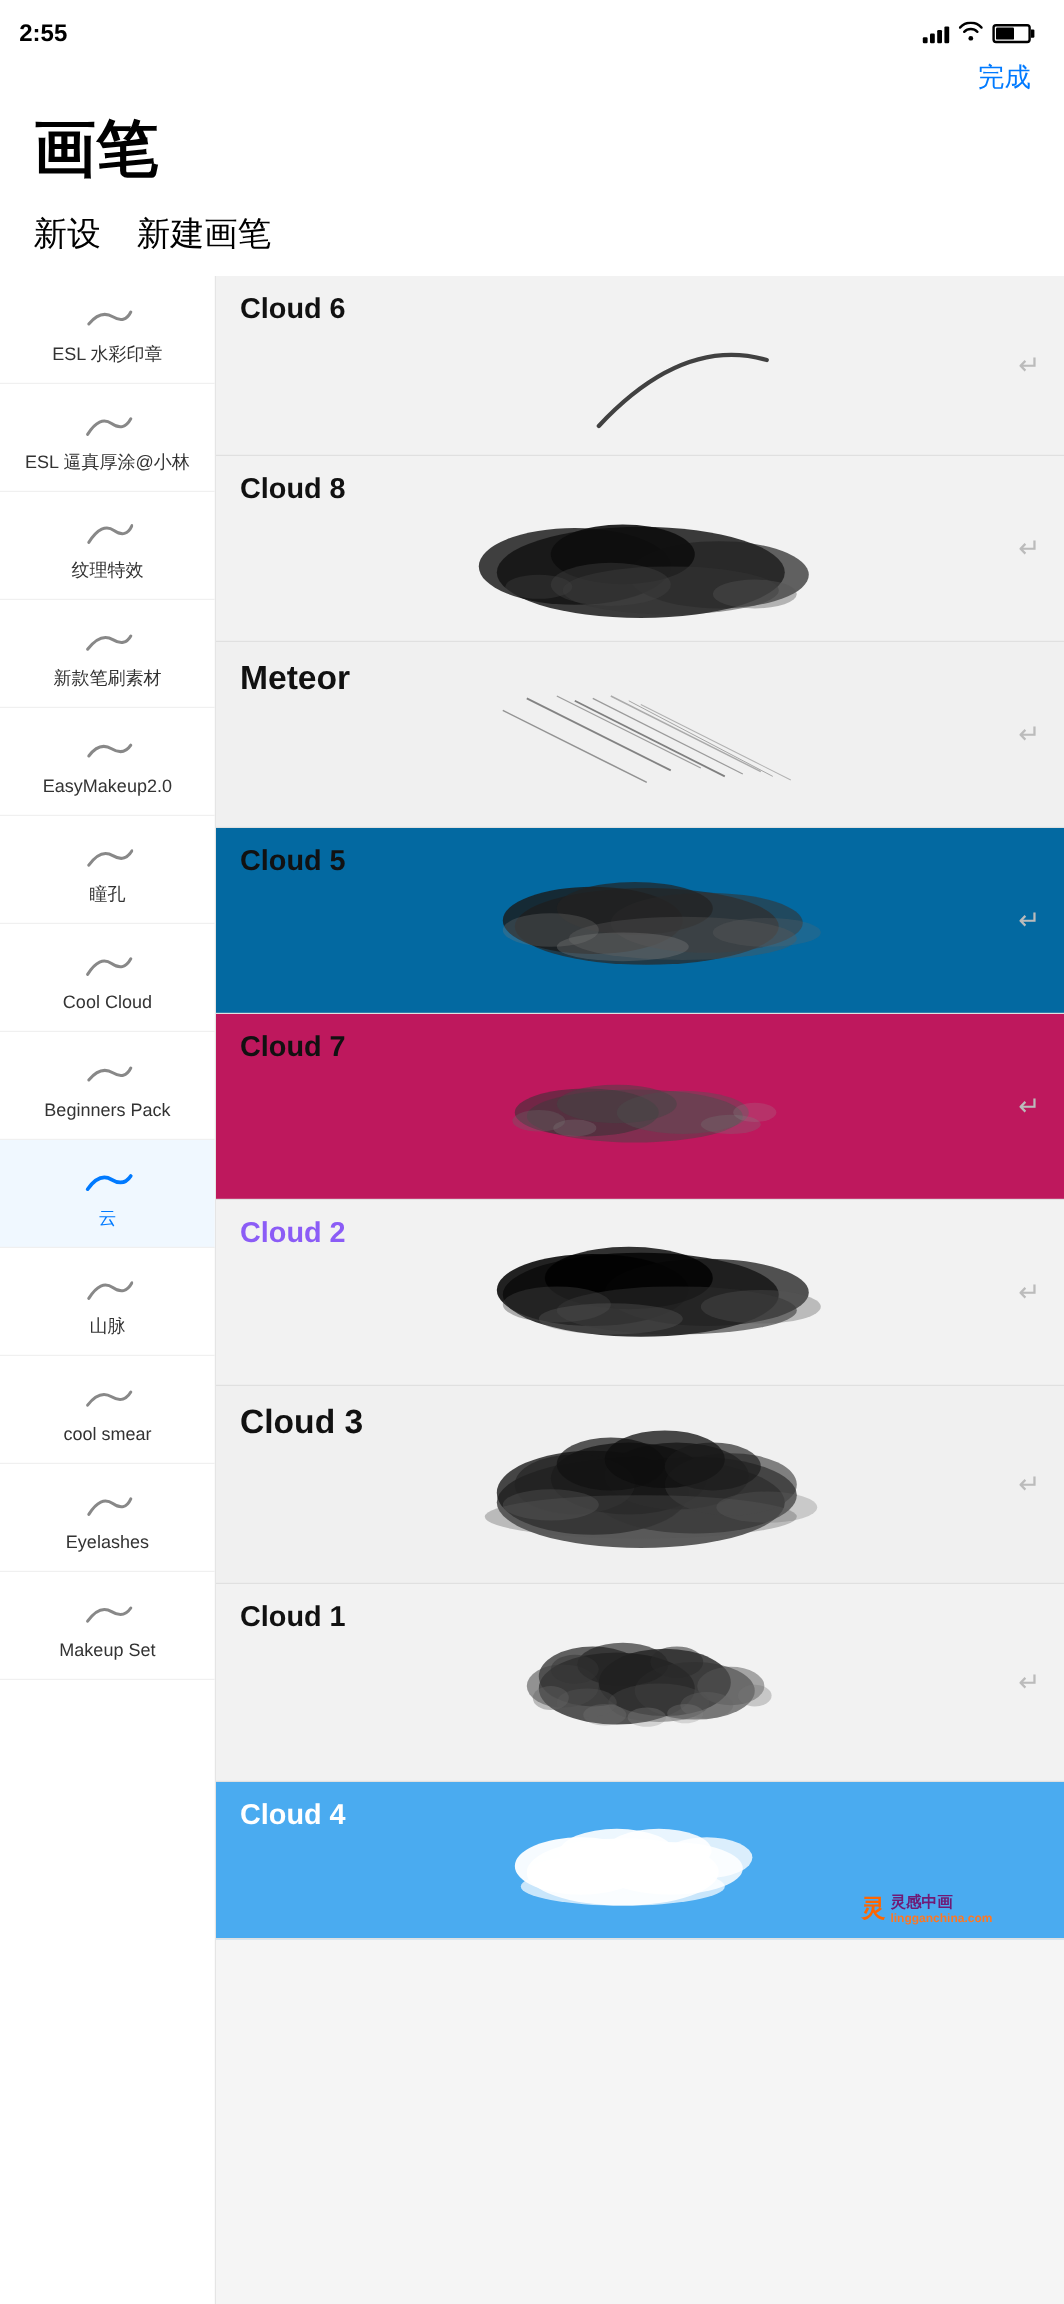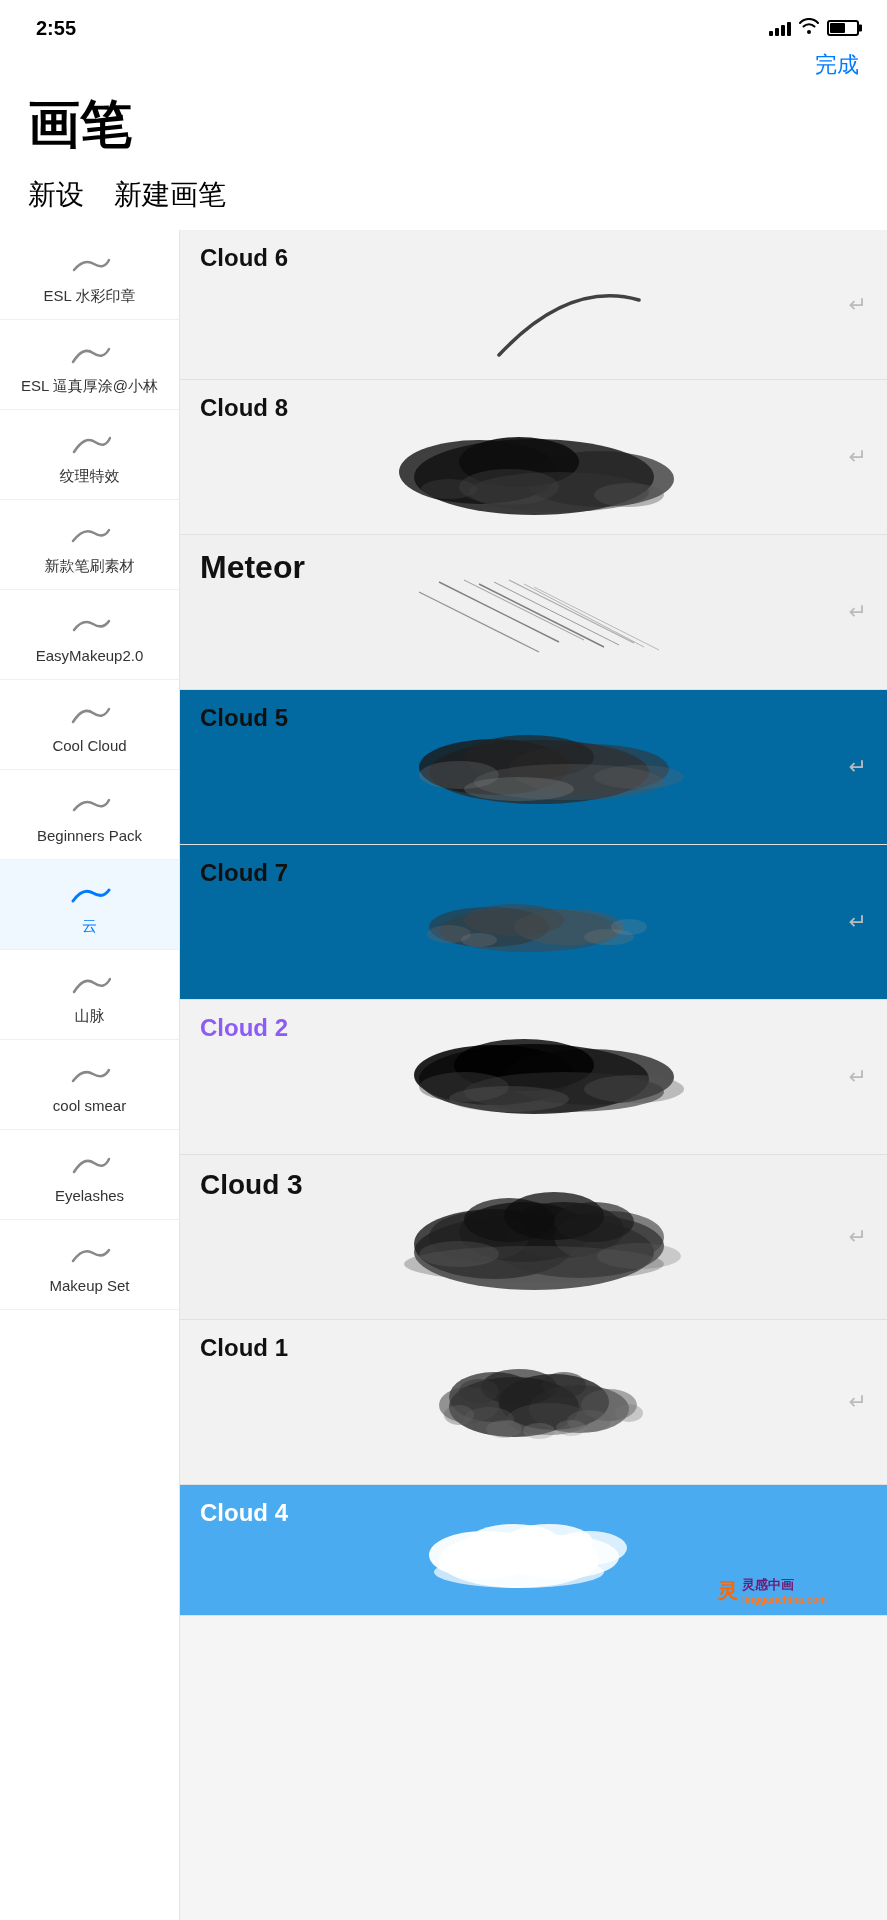--- a/index.html
+++ b/index.html
@@ -10,21 +10,21 @@
       background: #fff;
       font-family: -apple-system, 'Helvetica Neue', Arial, sans-serif;
       overflow-x: hidden;
     }
 
     
     .status-bar {
       display: flex;
       justify-content: space-between;
       align-items: center;
-      padding: 14px 28px 8px 36px;
+      padding: 14px 28px 8px 16px;
       height: 50px;
     }
     .status-time {
       font-size: 20px;
       font-weight: 600;
       color: #000;
     }
     .status-icons {
       display: flex;
       align-items: center;
@@ -268,20 +268,28 @@
 
     <div class="sidebar-item">
       <div class="sidebar-icon">
         <svg class="brush-stroke" viewBox="0 0 42 28">
           <path d="M5 20 Q14 8 24 14 Q34 20 40 11" stroke="#888" stroke-width="2.5" fill="none" stroke-linecap="round"></path>
         </svg>
       </div>
       <span class="sidebar-label">EasyMakeup2.0</span>
     </div>
 
+    <div class="sidebar-item">
+      <div class="sidebar-icon">
+        <svg class="brush-stroke" viewBox="0 0 42 28">
+          <path d="M5 21 Q15 7 25 13 Q35 19 41 9" stroke="#888" stroke-width="2.5" fill="none" stroke-linecap="round"></path>
+        </svg>
+      </div>
+      <span class="sidebar-label">瞳孔</span>
+    </div>
 
     <div class="sidebar-item">
       <div class="sidebar-icon">
         <svg class="brush-stroke" viewBox="0 0 42 28">
           <path d="M4 22 Q14 6 24 13 Q34 20 40 9" stroke="#888" stroke-width="2.5" fill="none" stroke-linecap="round"></path>
         </svg>
       </div>
       <span class="sidebar-label">Cool Cloud</span>
     </div>
 
@@ -367,21 +375,21 @@
           <ellipse cx="190" cy="80" rx="50" ry="18" fill="#444" opacity="0.4"></ellipse>
 
           <ellipse cx="310" cy="88" rx="35" ry="12" fill="#555" opacity="0.4"></ellipse>
           <ellipse cx="130" cy="82" rx="28" ry="10" fill="#444" opacity="0.35"></ellipse>
         </svg>
       </div>
       <div style="position:absolute;right:20px;top:50%;transform:translateY(-50%);font-size:22px;color:#bbb;">↵</div>
     </div>
 
     <div class="brush-row" style="min-height:155px; background:#f0f0f0;">
-      <div style="position:absolute;left:20px;top:14px;font-size:32px;font-weight:700;color:#111;">Meteor</div>
+      <div style="position:absolute;left:20px;top:14px;font-size:28px;font-weight:700;color:#111;">Meteor</div>
       <div class="preview-container" style="padding-top:10px;">
         <svg width="430" height="130" viewBox="0 0 430 130">
 
           <line x1="120" y1="30" x2="240" y2="90" stroke="#555" stroke-width="1.5" opacity="0.7"></line>
           <line x1="145" y1="28" x2="265" y2="88" stroke="#666" stroke-width="1" opacity="0.6"></line>
           <line x1="160" y1="32" x2="285" y2="95" stroke="#444" stroke-width="1.5" opacity="0.65"></line>
           <line x1="175" y1="30" x2="300" y2="93" stroke="#555" stroke-width="1" opacity="0.55"></line>
           <line x1="190" y1="28" x2="315" y2="91" stroke="#666" stroke-width="1.2" opacity="0.5"></line>
           <line x1="205" y1="32" x2="325" y2="95" stroke="#444" stroke-width="0.8" opacity="0.45"></line>
           <line x1="100" y1="40" x2="220" y2="100" stroke="#555" stroke-width="1.3" opacity="0.6"></line>
@@ -402,21 +410,21 @@
           <ellipse cx="250" cy="75" rx="95" ry="18" fill="#555" opacity="0.4"></ellipse>
 
           <ellipse cx="140" cy="68" rx="40" ry="14" fill="#777" opacity="0.3"></ellipse>
           <ellipse cx="320" cy="70" rx="45" ry="12" fill="#666" opacity="0.25"></ellipse>
           <ellipse cx="200" cy="82" rx="55" ry="12" fill="#888" opacity="0.3"></ellipse>
         </svg>
       </div>
       <div style="position:absolute;right:20px;top:50%;transform:translateY(-50%);font-size:22px;color:#bbb;">↵</div>
     </div>
 
-    <div class="brush-row" style="min-height:155px; background:#0369a1;">
+    <div class="brush-row" style="min-height:155px; background:#be185d;">
       <div style="position:absolute;left:20px;top:14px;font-size:24px;font-weight:700;color:#111;">Cloud 7</div>
       <div class="preview-container">
         <svg width="430" height="120" viewBox="0 0 430 120">
           <ellipse cx="210" cy="68" rx="90" ry="22" fill="#444" opacity="0.5"></ellipse>
           <ellipse cx="170" cy="65" rx="60" ry="20" fill="#333" opacity="0.55"></ellipse>
           <ellipse cx="250" cy="65" rx="55" ry="18" fill="#555" opacity="0.45"></ellipse>
           <ellipse cx="195" cy="58" rx="50" ry="16" fill="#444" opacity="0.5"></ellipse>
 
           <ellipse cx="130" cy="72" rx="22" ry="9" fill="#666" opacity="0.35"></ellipse>
           <ellipse cx="290" cy="75" rx="25" ry="8" fill="#777" opacity="0.3"></ellipse>

